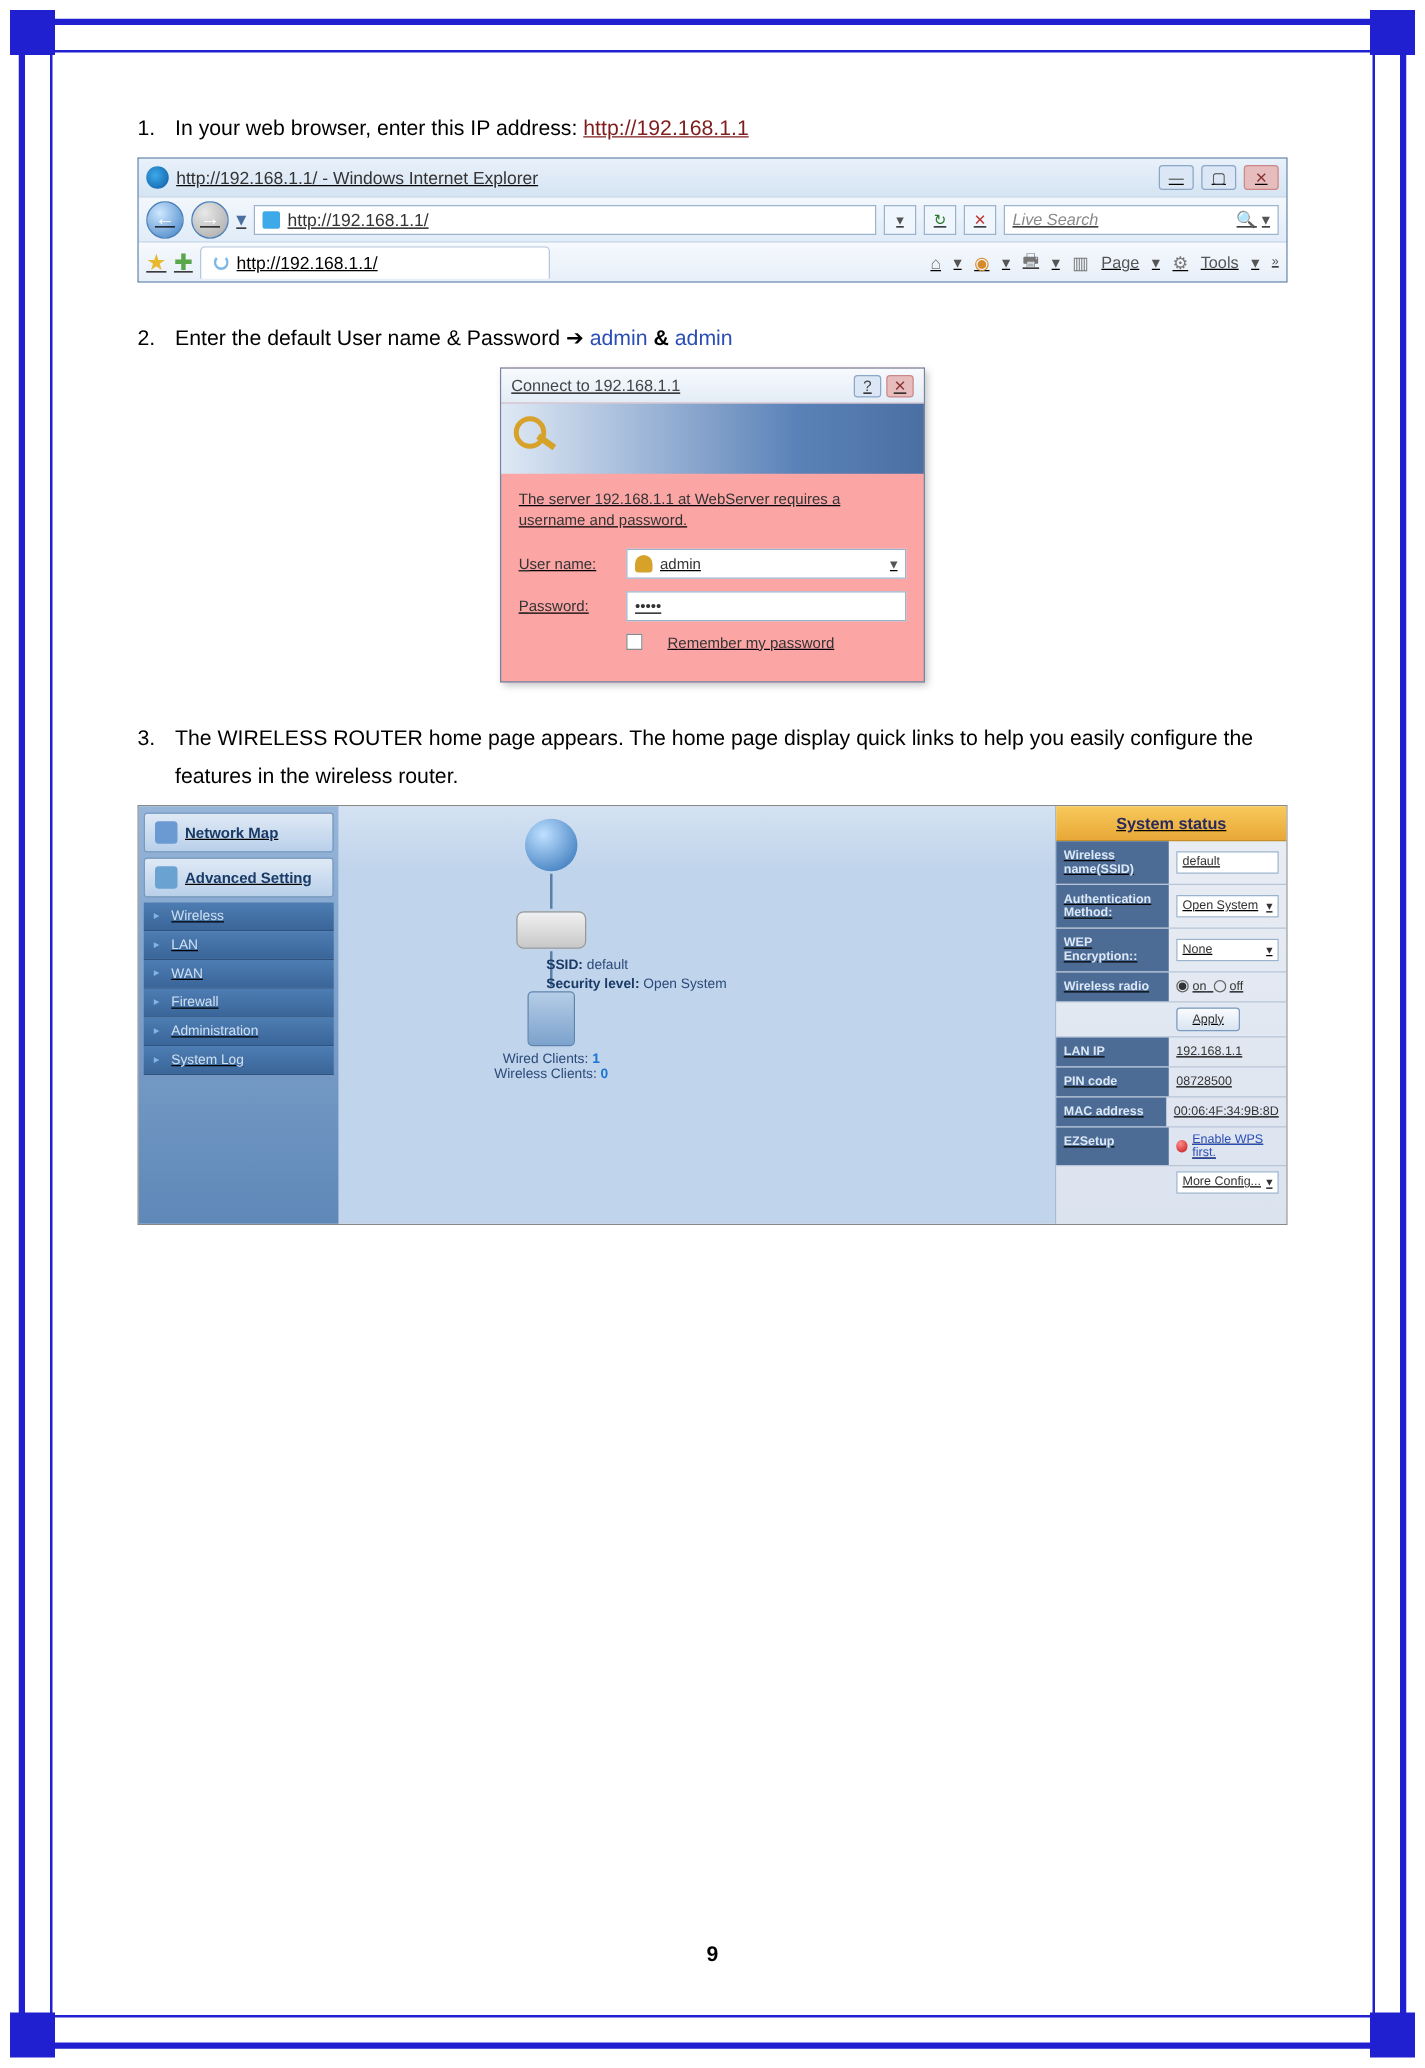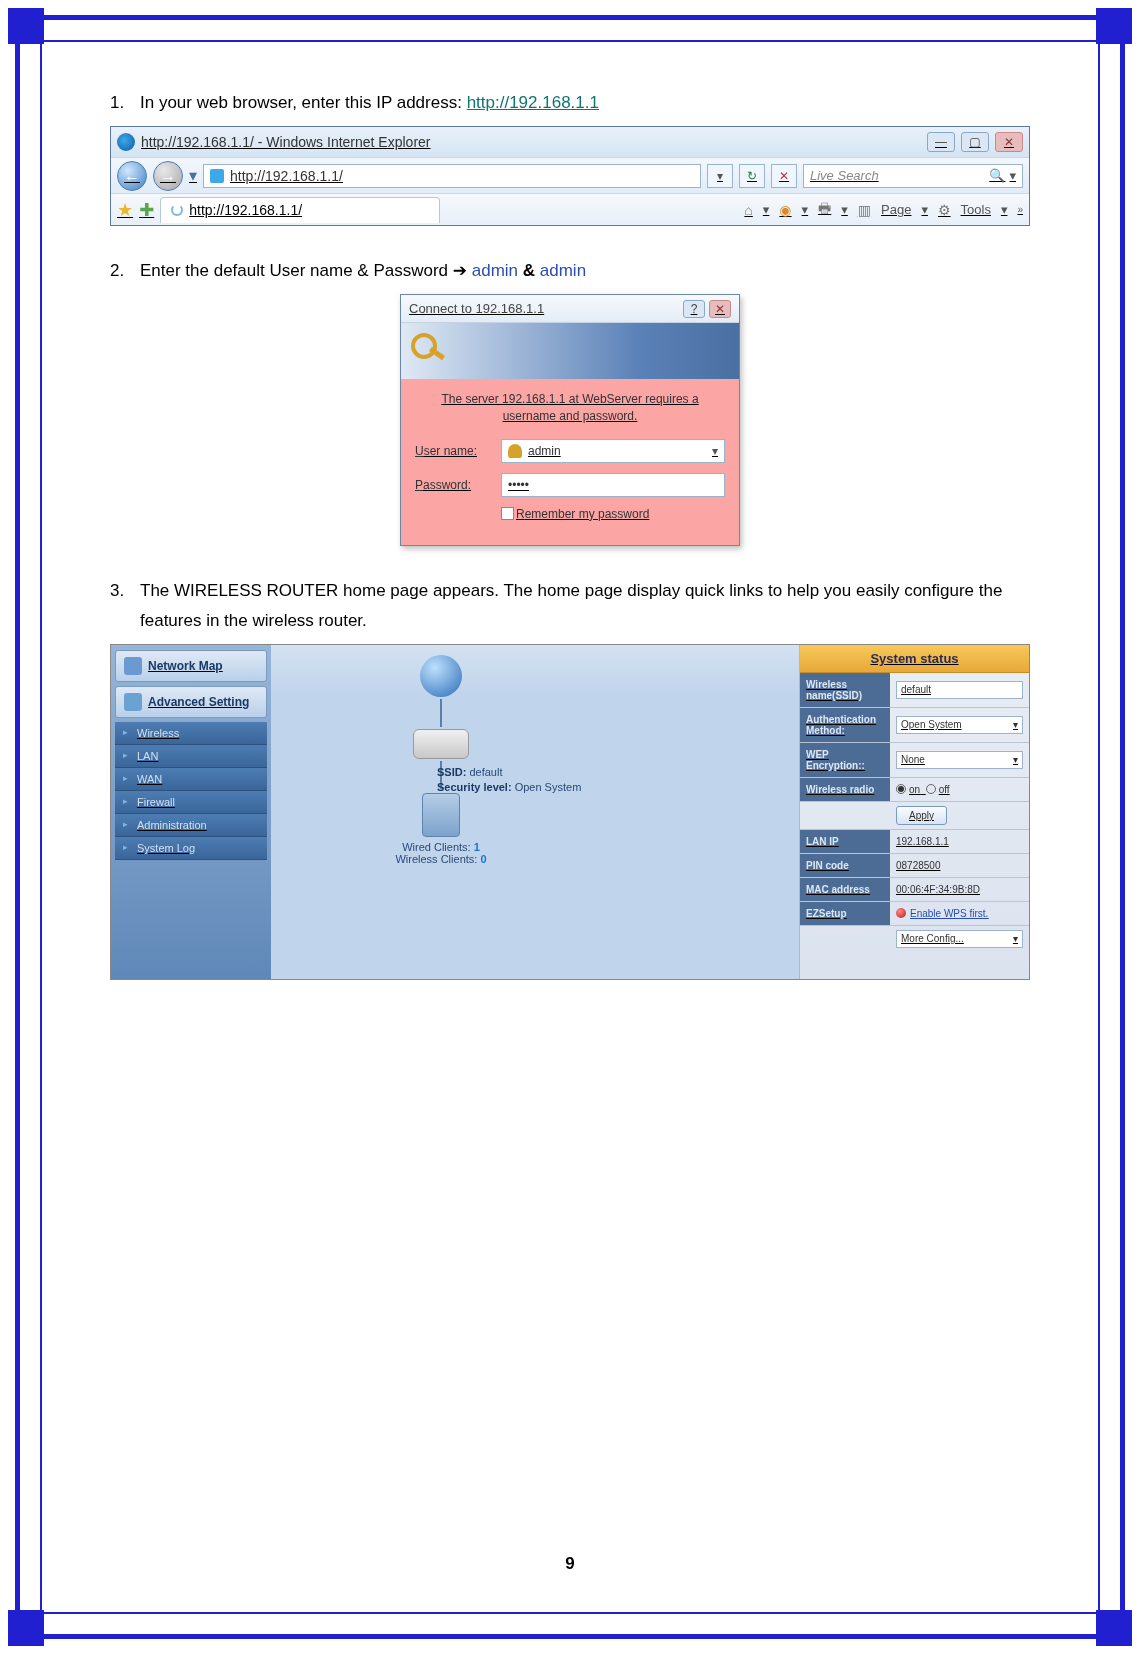--- a/index.html
+++ b/index.html
@@ -27,21 +27,21 @@
   }
   .page-content {
     position: absolute;
     top: 88px; left: 110px; right: 110px;
     color: #000;
   }
   h1 { color: #2a4db5; font-size: 30px; font-weight: 400; margin-bottom: 22px; }
   .num-item { display: flex; font-size: 17px; line-height: 30px; margin-bottom: 8px; }
   .num-item .n { width: 30px; }
   .num-item .t { flex: 1; }
-  .link { color: #0f766e; text-decoration: underline; }
+  .link { color: #7f1d1d; text-decoration: underline; }
   .blue { color: #2a4db5; }
   .fig { margin: 4px 0 30px 0; text-decoration: underline; }
   .page-num { position: absolute; bottom: 80px; left: 0; right: 0; text-align: center; font-weight: bold; font-size: 17px; }
 
   
   .ie-window { border: 1px solid #5b7aa3; background: #e8f0f9; width: 100%; }
   .ie-titlebar { background: linear-gradient(#e9f1fa,#d5e4f3); height: 30px; display: flex; align-items: center; padding: 0 6px; font-size: 14px; color: #333; }
   .ie-ico { width: 18px; height: 18px; margin-right: 6px; background: radial-gradient(circle at 40% 40%, #3da9e8, #0b5aa3); border-radius: 50%; }
   .ie-winbtns { margin-left: auto; display: flex; gap: 6px; }
   .winbtn { width: 28px; height: 20px; background: #dbe7f5; border: 1px solid #8aa7c7; border-radius: 3px; display: flex; align-items: center; justify-content: center; font-size: 12px; color: #444;}
@@ -64,27 +64,27 @@
   .dlg-wrap { display: flex; justify-content: center; }
   .dlg { width: 340px; border: 1px solid #6b86a7; background: #fca5a5; box-shadow: 2px 3px 6px rgba(0,0,0,.25);}
   .dlg-title { background: linear-gradient(#f7fafd,#e3ecf6); height: 28px; display: flex; align-items: center; padding: 0 8px; font-size: 13px; color: #444; border-bottom: 1px solid #c7d3e2;}
   .dlg-title .wb { margin-left: auto; display:flex; gap:4px;}
   .dlg-title .winbtn { width: 22px; height: 18px; }
   .dlg-banner { height: 56px; background: linear-gradient(90deg,#dfe9f5,#5b82b8 70%, #4a6fa3); display:flex;align-items:center;padding-left:10px;}
   .key-ico { width: 36px; height: 36px; position: relative; }
   .key-ico::before { content:""; position:absolute; width: 18px;height:18px;border:4px solid #d6a22a;border-radius:50%; left:0;top:0;}
   .key-ico::after { content:""; position:absolute; width: 16px;height:5px;background:#d6a22a; left:18px; top:18px; transform: rotate(35deg);}
   .dlg-body { padding: 12px 14px 4px; font-size: 12px; color: #333; }
-  .dlg-body p { margin-bottom: 14px; line-height: 1.4; text-align: center;}
+  .dlg-body p { margin-bottom: 14px; line-height: 1.4;}
   .dlg-row { display: flex; align-items: center; margin-bottom: 10px; }
   .dlg-row label { width: 86px; font-size: 12px; color: #333;}
   .dlg-row .u { text-decoration: underline; }
   .dlg-input { flex: 1; height: 24px; border: 1px solid #9cb3cd; background: #fff; display:flex;align-items:center;padding:0 6px;font-size:12px;}
   .dlg-input .person { width:14px;height:14px;background:#d6a22a;border-radius:50% 50% 20% 20%;margin-right:6px;}
-  .dlg-check { margin-left: 86px; font-size: 12px; display:flex;align-items:center;gap:2px;margin-bottom:20px;}
+  .dlg-check { margin-left: 86px; font-size: 12px; display:flex;align-items:center;gap:20px;margin-bottom:20px;}
   .dlg-check .cb { width:13px;height:13px;border:1px solid #888;background:#fff;}
   .dlg-btns { display:flex;justify-content:flex-end;gap:8px;padding:0 10px 14px;}
   .dlg-btn { width: 80px; height: 24px; border:1px solid #8aa0bb; background:linear-gradient(#fdfdfe,#e7edf5); font-size:12px; display:flex;align-items:center;justify-content:center;border-radius:3px;}
   .dlg-btn.ok { border:1px solid #4f86c7; box-shadow: 0 0 0 1px #8fc1f0 inset;}
 
   
   .router { display:flex; border:1px solid #888; height: 336px; font-size: 11px;}
   .r-side { width: 160px; background: linear-gradient(#96b5d8,#5f88b8); padding: 5px 4px; }
   .r-card { background: linear-gradient(#dfe9f5,#b9d0ea); border:1px solid #7a9ac0; border-radius:3px; padding: 6px 8px; margin-bottom:4px; display:flex;align-items:center;gap:6px;font-weight:bold;color:#1a3a66;font-size:12px;}
   .r-card .ci { width:18px;height:18px;background:#6a9ad1;border-radius:3px;}
@@ -95,21 +95,21 @@
   .diagram { position:absolute; left:20px; top:10px; width:300px;}
   .node { text-align:center; }
   .globe { width:42px;height:42px;background:radial-gradient(circle at 35% 30%,#bfe0ff,#2a6db5);border-radius:50%;margin:0 auto;}
   .vline { width:2px;height:28px;background:#5a7fa8;margin:2px auto;}
   .rtr { width:56px;height:30px;background:linear-gradient(#f0f0f0,#c8c8c8);border-radius:6px;margin:0 auto;border:1px solid #999;}
   .pc { width:38px;height:44px;background:linear-gradient(#b5cde7,#7ca2cc);border-radius:4px;margin:4px auto 0;border:1px solid #5e84ae;}
   .rtr-label { position:absolute; left:166px; top:120px; color:#2a4a7a; font-size:11px;line-height:1.4;}
   .rtr-label b { color:#1a3a66;}
   .client-label { text-align:center; color:#2a4a7a; font-size:11px; margin-top:4px;}
   .client-label .one { color:#1a75d1;font-weight:bold;}
-  .r-status { width:230px; background:linear-gradient(#e9edf4,#dbe3ef);border-left:1px solid #aab9cd;}
+  .r-status { width:185px; background:linear-gradient(#e9edf4,#dbe3ef);border-left:1px solid #aab9cd;}
   .r-status-title { background:linear-gradient(#f7c95a,#e8a838);color:#2a2a5a;font-weight:bold;text-align:center;padding:6px 0;font-size:13px;border-bottom:1px solid #c48e28;}
   .st-row { display:flex; border-bottom:1px solid #b8c5d8;}
   .st-label { width:90px;background:#4c6c96;color:#dce8f5;padding:6px 6px;font-size:10px;font-weight:bold;}
   .st-val { flex:1;padding:4px 6px;display:flex;align-items:center;font-size:10px;color:#333;}
   .st-input { width:100%;height:18px;border:1px solid #9cb3cd;background:#fff;padding:0 4px;font-size:10px;display:flex;align-items:center;}
   .st-select { width:100%;height:18px;border:1px solid #9cb3cd;background:#fff;padding:0 4px;font-size:10px;display:flex;align-items:center;justify-content:space-between;}
   .radio { width:10px;height:10px;border:1px solid #666;border-radius:50%;display:inline-block;margin-right:3px;position:relative;}
   .radio.on::after{content:"";position:absolute;inset:1px;background:#333;border-radius:50%;}
   .applybtn { display:inline-block;padding:3px 12px;border:1px solid #7a9ac0;background:linear-gradient(#fafcfe,#d8e4f1);border-radius:3px;font-size:10px;}
   .led { width:10px;height:10px;border-radius:50%;background:radial-gradient(circle at 35% 30%,#ff8a8a,#c01818);display:inline-block;margin-right:4px;}

